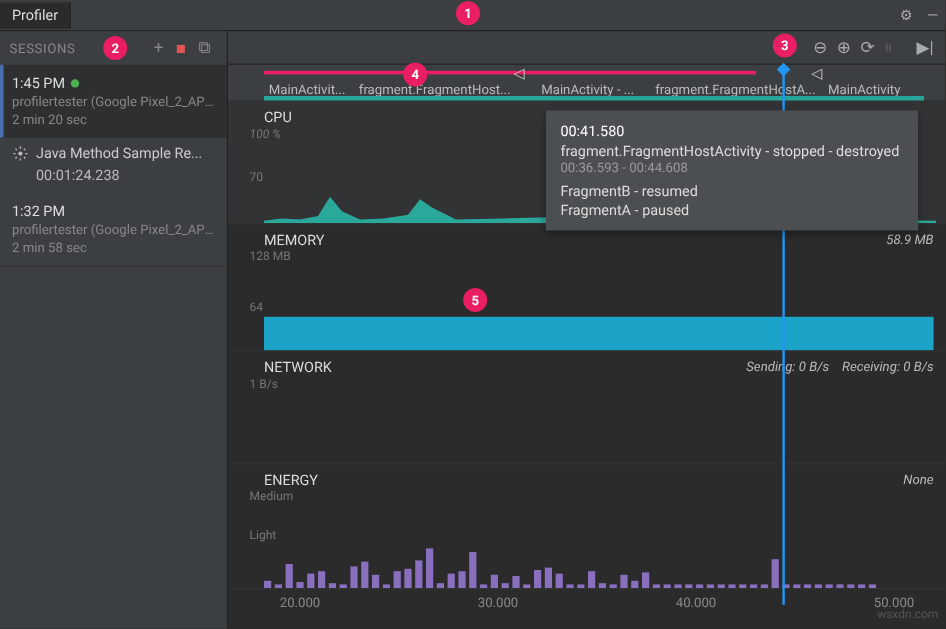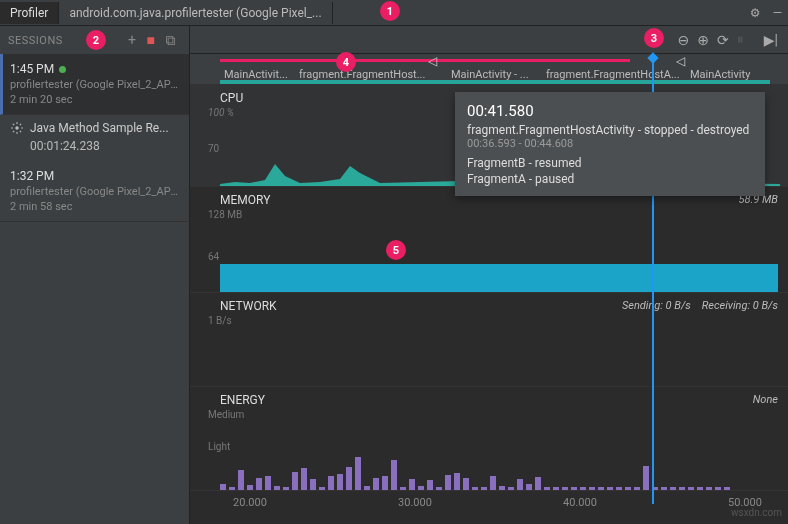--- a/index.html
+++ b/index.html
@@ -94,37 +94,36 @@
   .energy-bars { position: absolute; left: 30px; right: 10px; bottom: 0; height: 42px; display: flex; align-items: flex-end; gap: 3px; }
   .eb { width: 6px; background: #8a6fbf; }
   .time-axis { height: 24px; display:flex; align-items:center; color:#888; font-size:11px; position:relative; padding-left:30px; padding-right:10px; border-top:1px solid #333;}
   .ta-label { position: absolute; transform: translateX(-50%); }
   .scrubber { position: absolute; top: 0; bottom: 0; width: 2px; background: #2196f3; z-index: 3; }
   .scrubber .handle { position: absolute; left: -3px; top: 0; width: 8px; height: 8px; background: #2196f3; transform: rotate(45deg); }
   .tooltip {
     position: absolute; background: #4c4f51; color: #ddd; padding: 10px 12px;
     font-size: 12px; z-index: 5; min-width: 310px; box-shadow: 0 3px 8px rgba(0,0,0,0.4);
   }
-  .tooltip .tt-title { color: #fff; font-size: 15px; margin-bottom: 3px;}
+  .tooltip .tt-title { color: #fff; font-size: 12px; margin-bottom: 3px;}
   .tooltip .tt-sub { color: #9a9a9a; font-size: 11px; margin-bottom: 6px;}
   .tooltip .tt-line { font-size: 12px; color: #ddd; margin-top: 2px;}
   .callout {
     position: absolute; width: 20px; height: 20px; border-radius: 50%; background: #e91e63;
     color: #fff; font-weight: bold; font-size: 11px; display: flex; align-items: center; justify-content: center;
     z-index: 20;
   }
   .stop-btn { color: #e05555; }
   .watermark { position: absolute; right: 6px; bottom: 6px; font-size: 10px; color: #555; z-index: 30; }
 </style>
 </head>
 <body>
 
 <div class="header">
   <div class="tab active">Profiler</div>
-  <div class="tab">android.com.java.profilertester (Google Pixel_...</div>
   <div class="spacer"></div>
   <div class="hicon">⚙</div>
   <div class="hicon">—</div>
 </div>
 
 <div class="main">
 
   <div class="sessions">
     <div class="sessions-header">
       <span>SESSIONS</span>

